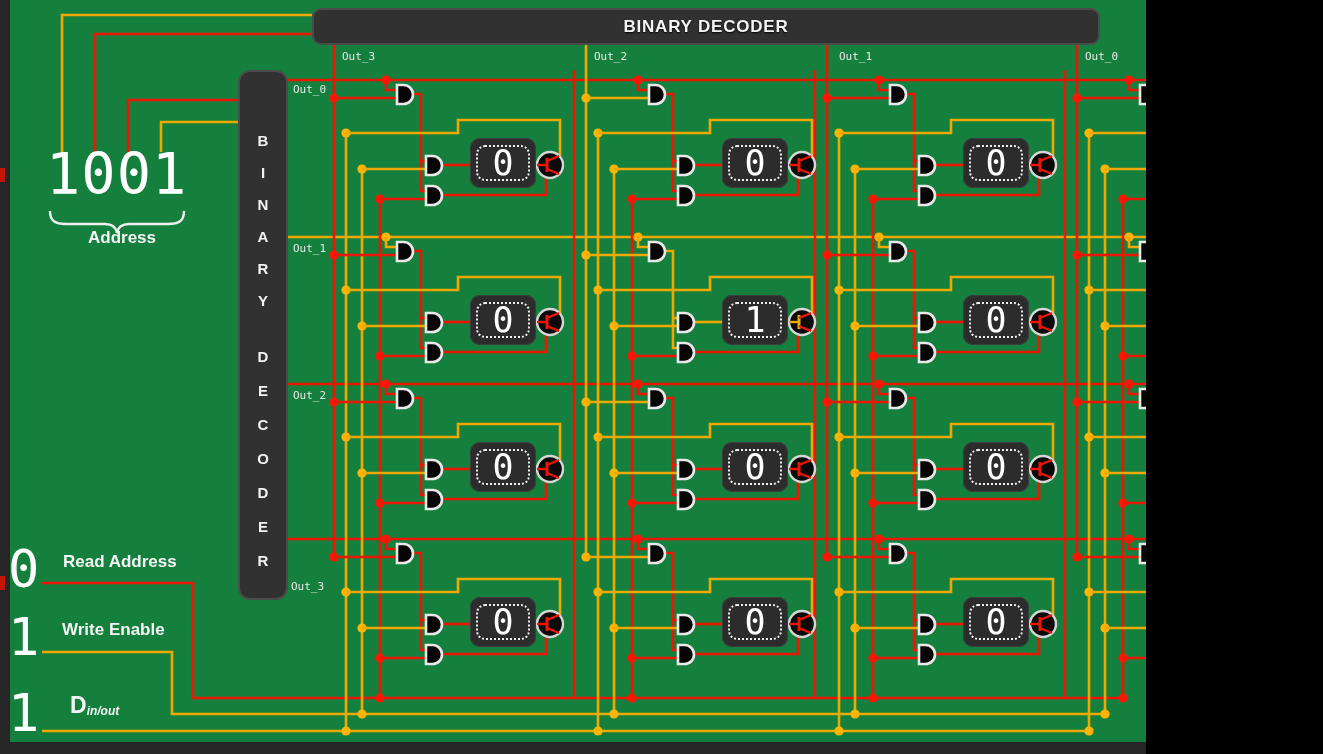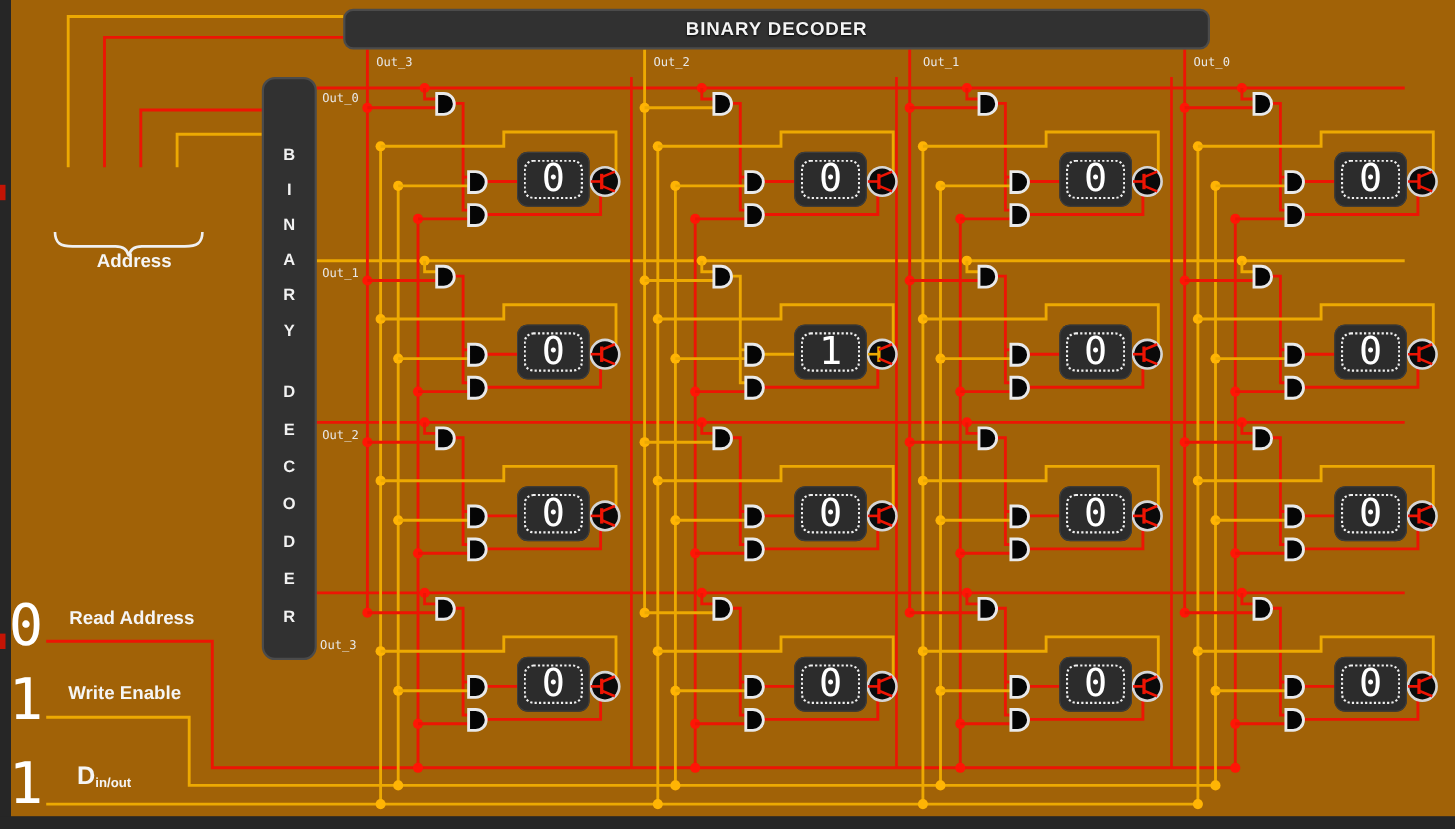--- a/index.html
+++ b/index.html
@@ -1,16 +1,16 @@
 <!DOCTYPE html>
 <html><head>
 <meta charset="utf-8">
 <style>
   html,body{margin:0;padding:0;background:#000;}
-  #stage{position:relative;width:1323px;height:754px;background:#a16207;overflow:hidden;
+  #stage{position:relative;width:1146px;height:754px;background:#15803d;overflow:hidden;
          font-family:"Liberation Sans",sans-serif;color:#fff;}
   .strip{position:absolute;background:#262626;}
   #strip-left{left:0;top:0;width:10px;height:754px;}
   #strip-bottom{left:0;top:742px;width:1323px;height:12px;}
   .edge-tick{position:absolute;width:5px;height:14px;background:#c41405;left:0;}
   svg{position:absolute;left:0;top:0;}
 
   
   #top-decoder{position:absolute;left:312px;top:8px;width:788px;height:37px;background:#313131;
     border:2px solid #4b4b4b;border-radius:9px;box-sizing:border-box;display:flex;align-items:center;
@@ -23,21 +23,21 @@
   .port-label{position:absolute;font-family:"DejaVu Sans Mono",monospace;font-size:11px;color:#e8e8e8;white-space:nowrap;}
 
   
   #address-value{position:absolute;left:46px;top:146px;font-family:"DejaVu Sans Mono",monospace;
      font-size:57px;line-height:57px;color:#fff;letter-spacing:1px;}
   #address-label{position:absolute;left:88px;top:228px;font-weight:bold;font-size:17px;color:#f5f5f5;}
 
   
   .in-digit{position:absolute;left:8px;font-family:"DejaVu Sans Mono",monospace;font-size:52px;line-height:52px;color:#fff;}
   .in-label{position:absolute;font-weight:bold;font-size:17px;color:#f5f5f5;white-space:nowrap;}
-  .in-sub{font-size:12px;vertical-align:-2px;}
+  .in-sub{font-size:12px;vertical-align:-2px;font-style:italic;}
   #din-label{font-size:23px;}
 
   
   .cell-display{position:absolute;width:66px;height:50px;background:#2c2c2c;border-radius:10px;
      box-shadow:0 0 0 1px #3d3d3d inset;}
   .cell-display .dash{position:absolute;left:6px;top:7px;right:6px;bottom:7px;border:2px dotted #f0f0f0;border-radius:9px;
      display:flex;align-items:center;justify-content:center;}
   .cell-display .digit{font-family:"DejaVu Sans Mono",monospace;font-size:35px;line-height:35px;color:#fff;}
 </style>
 </head>
@@ -535,20 +535,21 @@
   <span class="port-label" style="left:342px;top:50px">Out_3</span>
   <span class="port-label" style="left:594px;top:50px">Out_2</span>
   <span class="port-label" style="left:839px;top:50px">Out_1</span>
   <span class="port-label" style="left:1085px;top:50px">Out_0</span>
 
   <span class="port-label" style="left:293px;top:83px">Out_0</span>
   <span class="port-label" style="left:293px;top:242px">Out_1</span>
   <span class="port-label" style="left:293px;top:389px">Out_2</span>
   <span class="port-label" style="left:291px;top:580px">Out_3</span>
 
+  <div id="address-value">1001</div>
   <div id="address-label">Address</div>
 
   <div class="in-digit" style="top:543px">0</div>
   <div class="in-label" style="left:63px;top:552px">Read Address</div>
 
   <div class="in-digit" style="top:611px">1</div>
   <div class="in-label" style="left:62px;top:620px">Write Enable</div>
 
   <div class="in-digit" style="top:687px">1</div>
   <div class="in-label" id="din-label" style="left:70px;top:692px">

